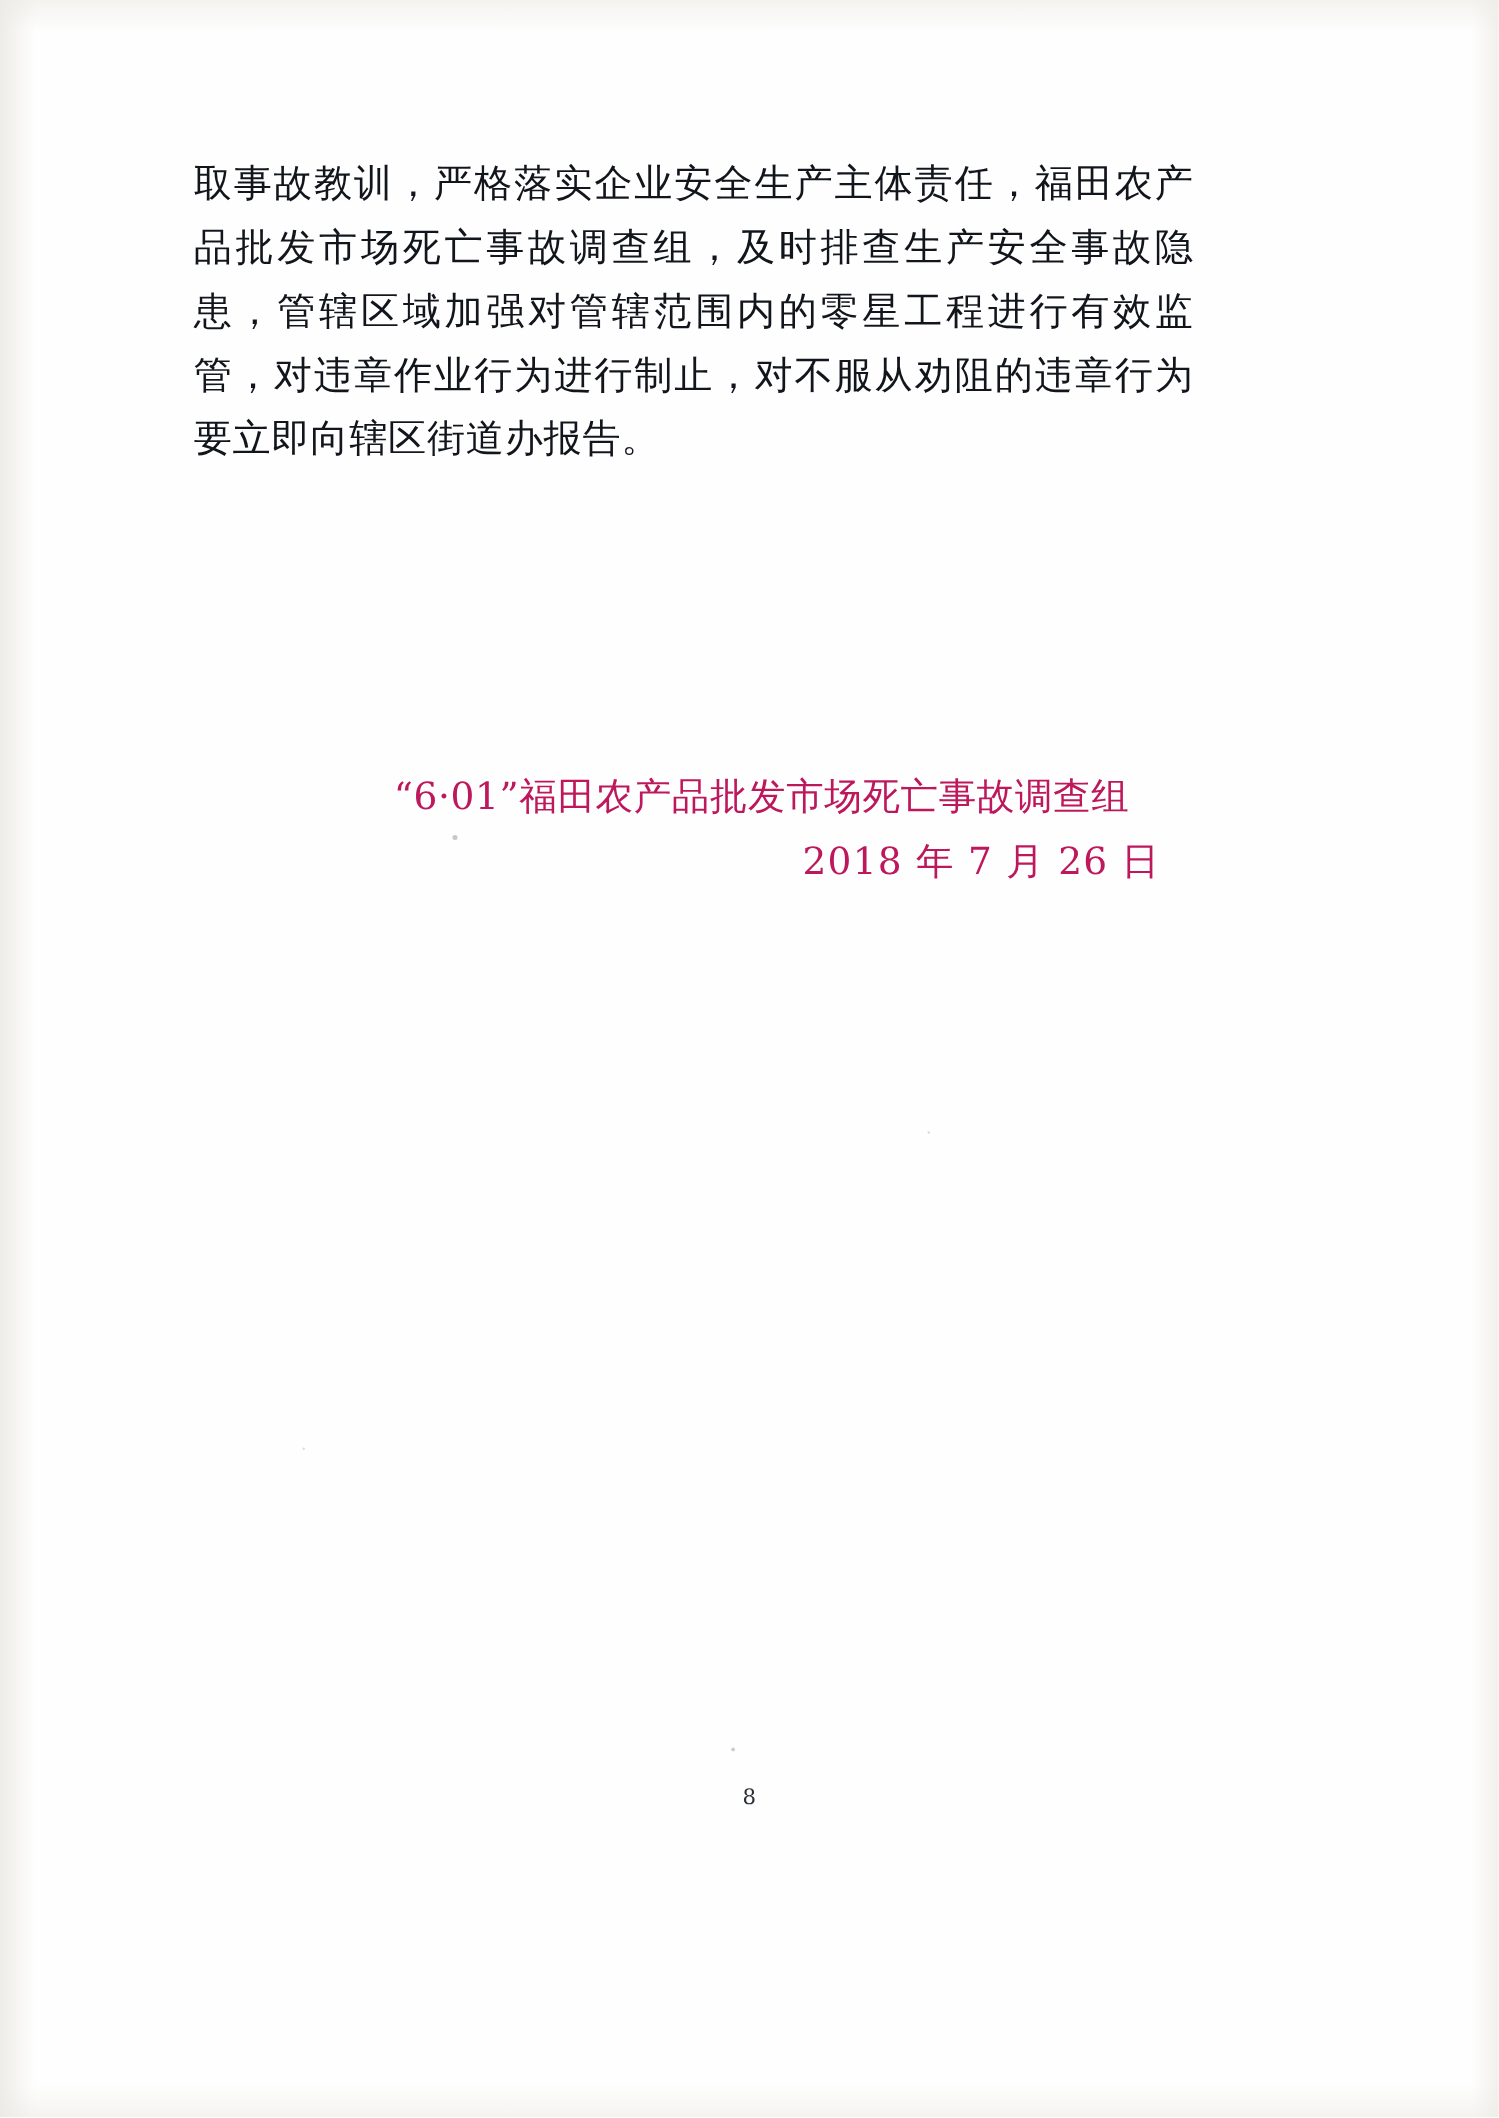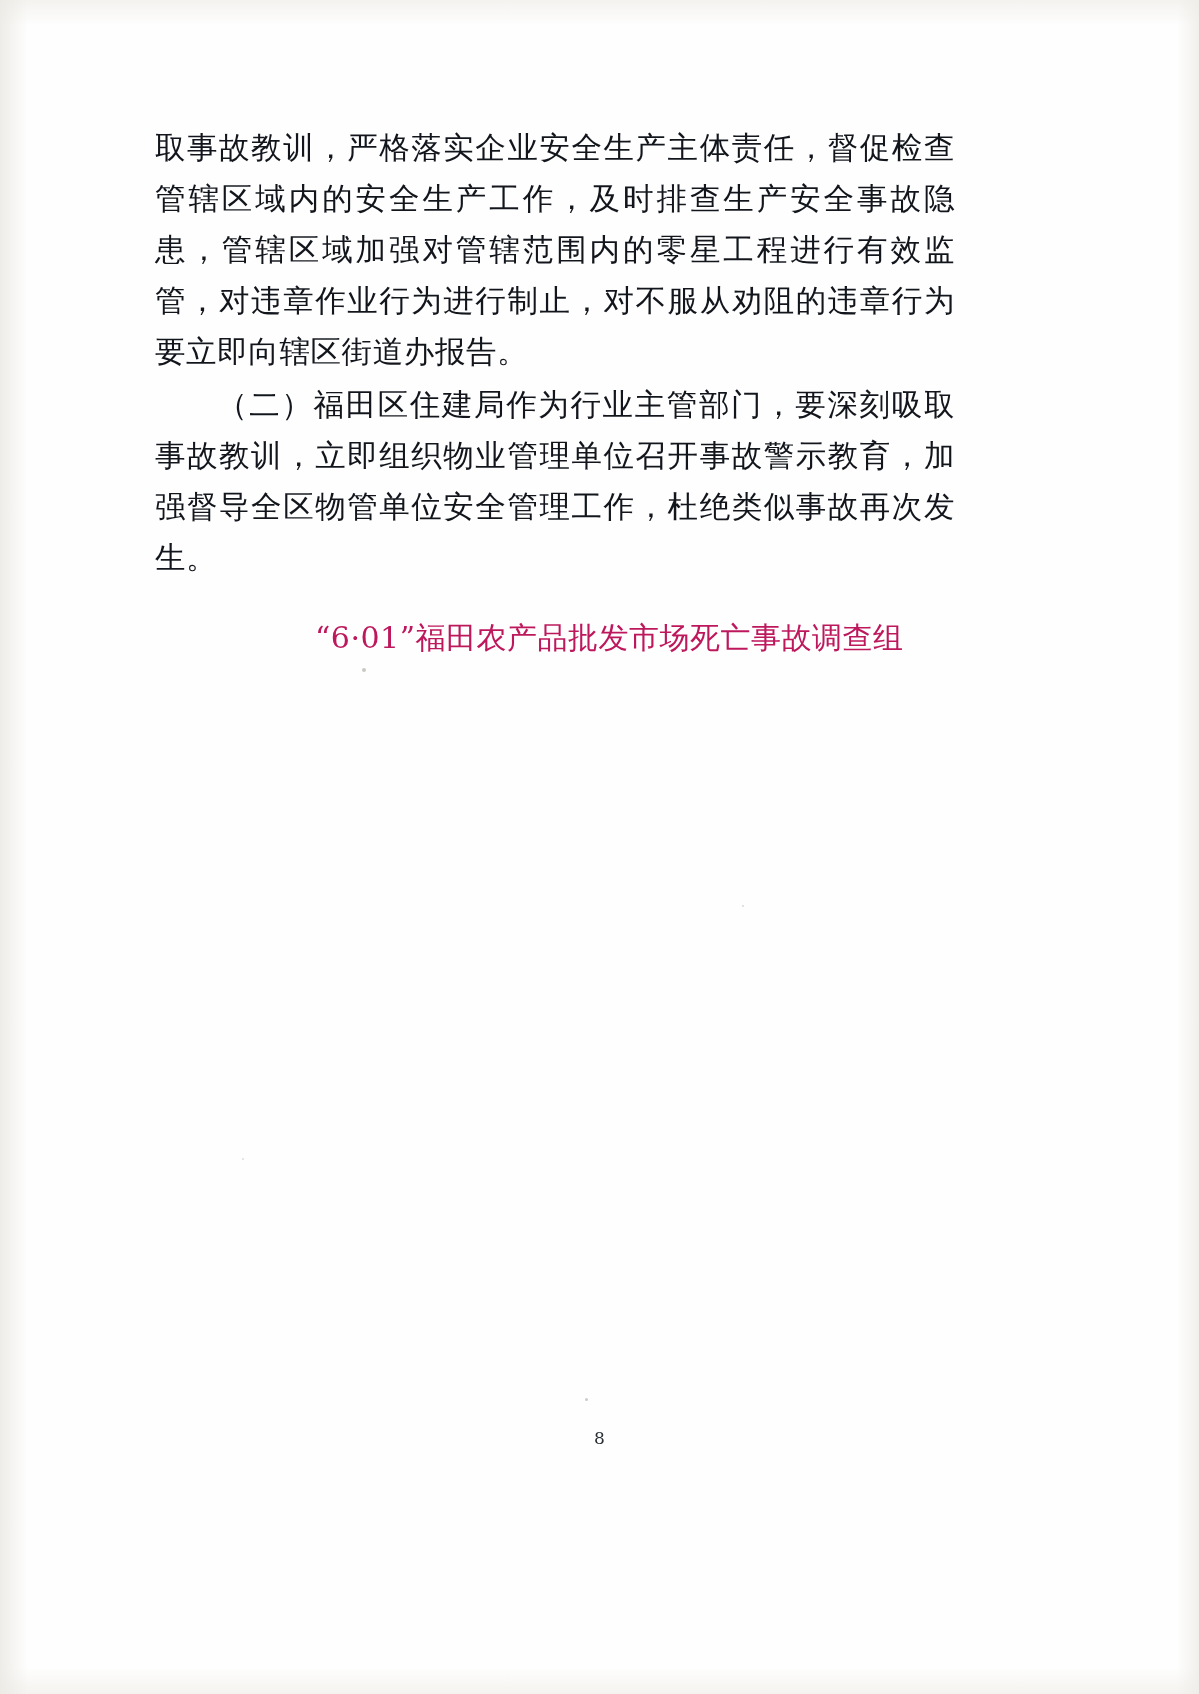--- a/index.html
+++ b/index.html
@@ -88,26 +88,26 @@
   .s2 { left: 585px; top: 1398px; width: 3px; height: 3px; opacity: .7; }
   .s3 { left: 742px; top: 905px; width: 2px; height: 2px; opacity: .5; }
   .s4 { left: 242px; top: 1158px; width: 2px; height: 2px; opacity: .45; }
 </style>
 </head>
 <body>
 
 <div class="page">
 
   <div class="body-text">
-    <p class="para">取事故教训，严格落实企业安全生产主体责任，督促检查管辖区域内的安全生产工作，及时排查生产安全事故隐患，管辖区域加强对管辖范围内的零星工程进行有效监管，对违章作业行为进行制止，对不服从劝阻的违章行为要立即向辖区街道办报告。</p>
-    <p class="para indented">（二）福田区住建局作为行业主管部门，要深刻吸取事故教训，立即组织物业管理单位召开事故警示教育，加强督导全区物管单位安全管理工作，杜绝类似事故再次发生。</p>
+    <p class="para">取事故教训，严格落实企业安全生产主体责任，福田农产品批发市场死亡事故调查组，及时排查生产安全事故隐患，管辖区域加强对管辖范围内的零星工程进行有效监管，对违章作业行为进行制止，对不服从劝阻的违章行为要立即向辖区街道办报告。</p>
   </div>
 
   <div class="signature-block">
     <div class="sig-line-1">“6·01”福田农产品批发市场死亡事故调查组</div>
+    <div class="sig-line-2">2018 年 7 月 26 日</div>
   </div>
 
   <div class="page-number">8</div>
 
   <span class="speck s1"></span>
   <span class="speck s2"></span>
   <span class="speck s3"></span>
   <span class="speck s4"></span>
 </div>
 

